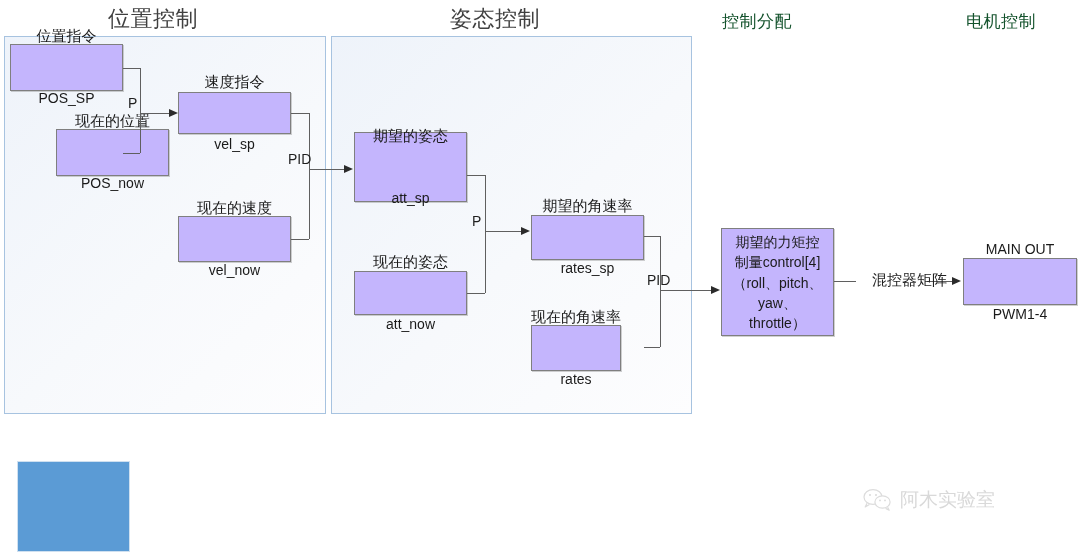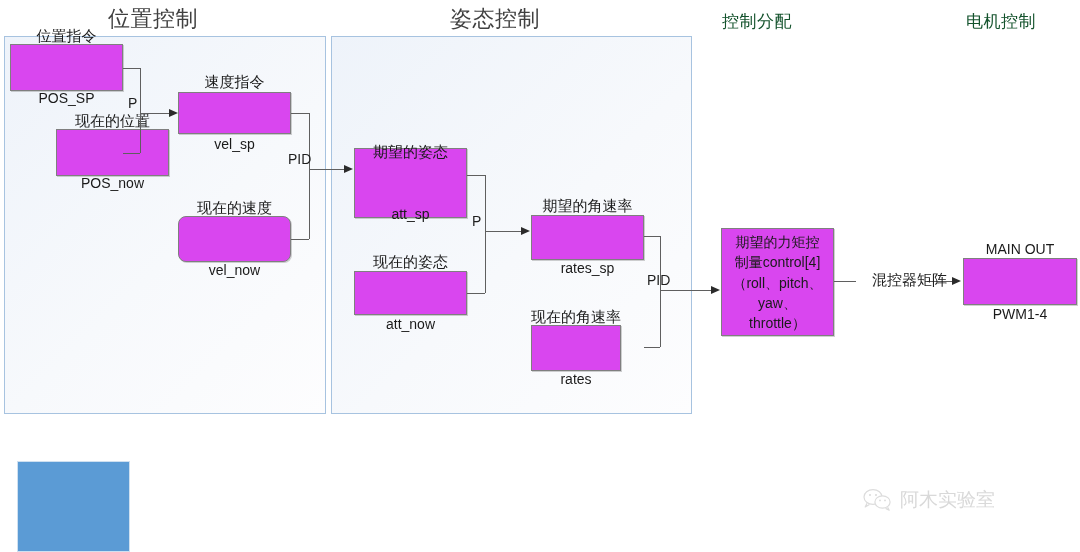--- a/index.html
+++ b/index.html
@@ -34,21 +34,21 @@
     position: absolute;
     border: 1px solid #a7c3e0;
     background: linear-gradient(135deg, #eef3fa 0%, #f7f9fc 55%, #fdfdfe 100%);
     box-sizing: border-box;
   }
   
   .node {
     position: absolute;
     box-sizing: border-box;
     border: 1px solid #7f7f7f;
-    background: #d946ef;
+    background: #c4b5fd;
     color: #1a1a1a;
     display: flex;
     flex-direction: column;
     align-items: center;
     justify-content: center;
     text-align: center;
     line-height: 1.25;
     box-shadow: 1px 1px 0 rgba(120,120,120,0.35);
     gap: 44px;
   }
@@ -145,26 +145,26 @@
   <div class="node" style="left:10px; top:129px; width:113px; height:47px;margin-left:46px;">
     <span class="cn">现在的位置</span>
     <span class="en">POS_now</span>
   </div>
 
   <div class="node" style="left:178px; top:92px; width:113px; height:42px;">
     <span class="cn">速度指令</span>
     <span class="en">vel_sp</span>
   </div>
 
-  <div class="node" style="left:178px; top:216px; width:113px; height:46px;border-radius:8px;">
+  <div class="node" style="left:178px; top:216px; width:113px; height:46px;">
     <span class="cn">现在的速度</span>
     <span class="en">vel_now</span>
   </div>
 
-  <div class="node" style="left:354px; top:132px; width:113px; height:70px;margin-top:16px;">
+  <div class="node" style="left:354px; top:132px; width:113px; height:70px;">
     <span class="cn">期望的姿态</span>
     <span class="en">att_sp</span>
   </div>
 
   <div class="node" style="left:354px; top:271px; width:113px; height:44px;">
     <span class="cn">现在的姿态</span>
     <span class="en">att_now</span>
   </div>
 
   <div class="node" style="left:531px; top:215px; width:113px; height:45px;">

